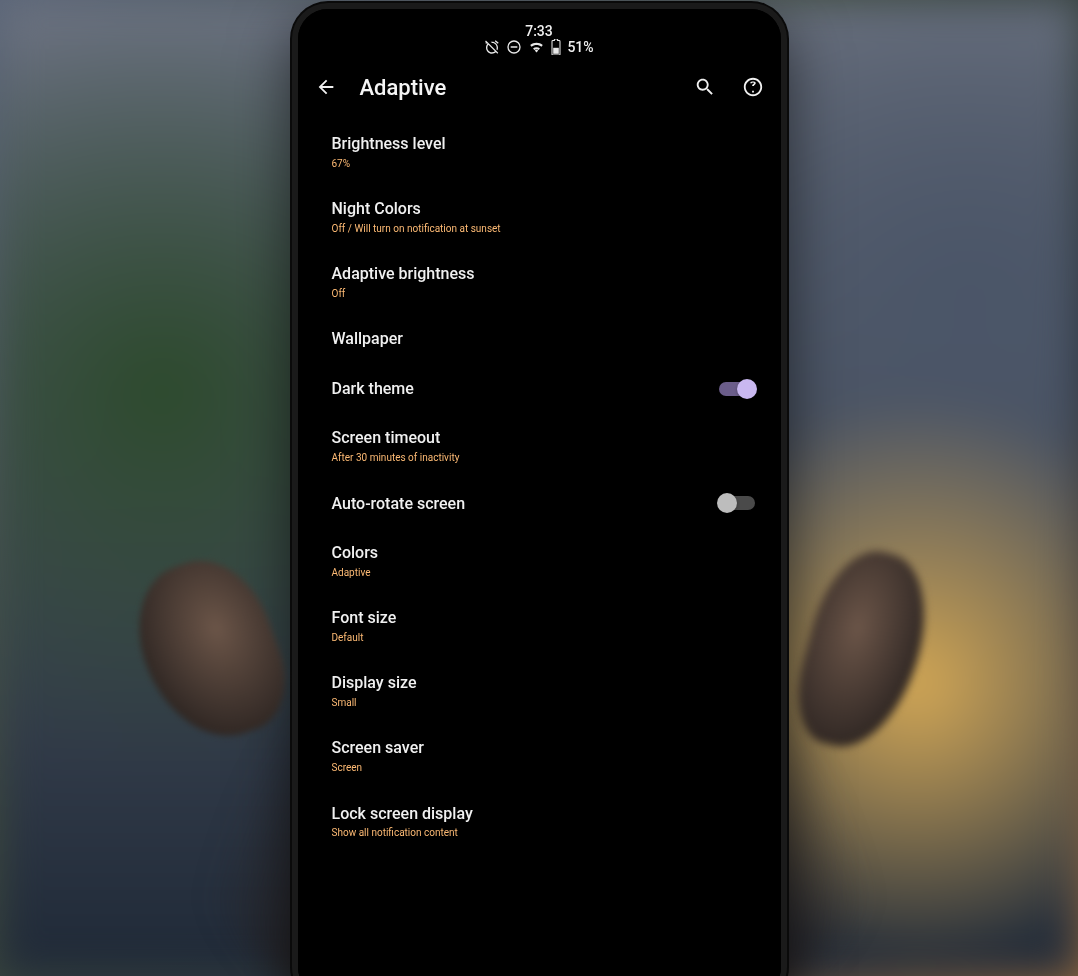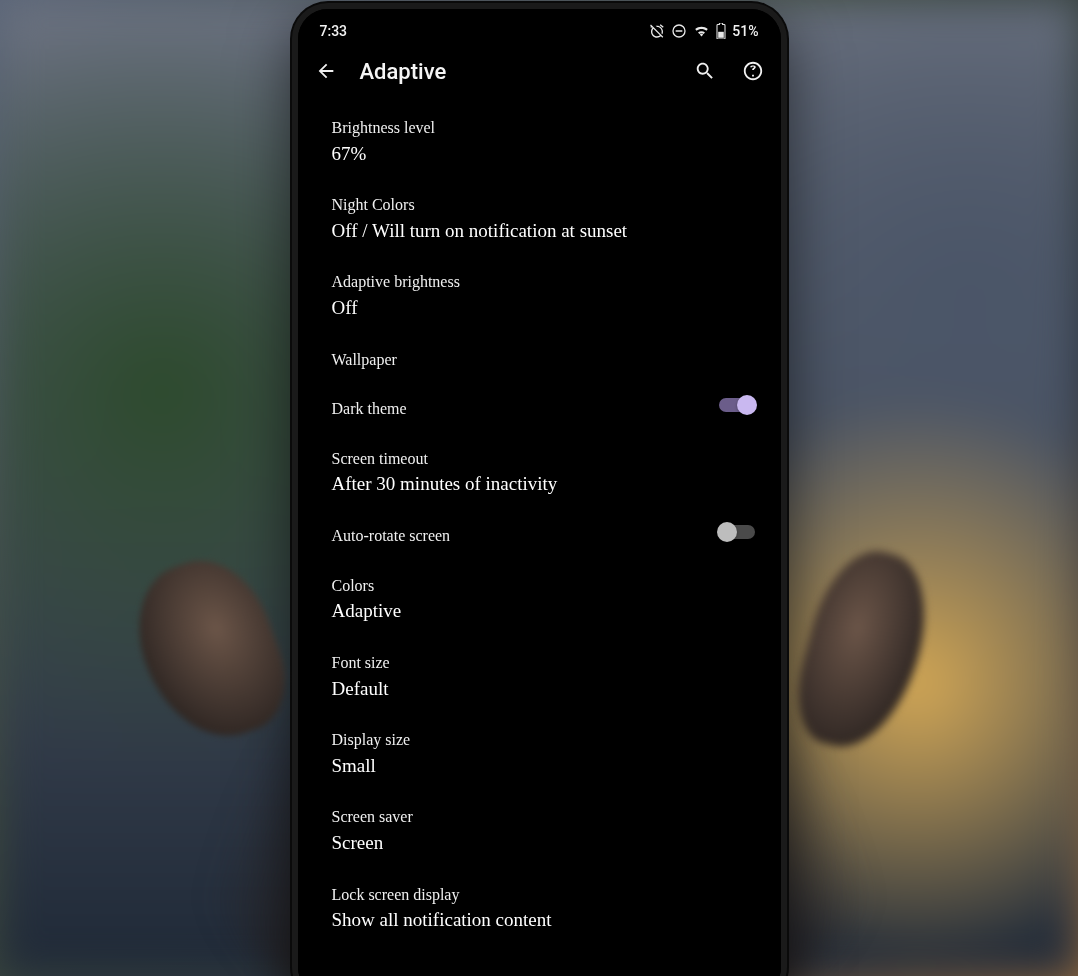--- a/index.html
+++ b/index.html
@@ -43,20 +43,21 @@
       flex-direction: column;
     }
     .status-bar {
       display: flex;
       justify-content: space-between;
       align-items: center;
       padding: 14px 22px 8px;
       font-size: 14px;
       font-weight: 500;
       color: #f0f0f0;
+      flex-direction: column;
     }
     .status-right {
       display: flex;
       align-items: center;
       gap: 6px;
     }
     .status-right svg { display: block; }
     .app-bar {
       display: flex;
       align-items: center;
@@ -78,34 +79,33 @@
       cursor: pointer;
     }
     .content {
       flex: 1;
       overflow-y: auto;
       padding: 4px 0 0 34px;
     }
     .setting-item {
       padding: 14px 20px 14px 0;
       display: flex;
-      align-items: flex-start;
+      align-items: center;
       cursor: pointer;
-      font-family: Liberation Serif, serif;
     }
     .setting-text { flex: 1; }
     .setting-title {
       font-size: 16px;
       color: #f0f0f0;
       font-weight: 500;
       line-height: 1.35;
     }
     .setting-sub {
-      font-size: 19px;
-      color: #ffffff;
+      font-size: 10px;
+      color: #fdba74;
       margin-top: 2px;
       line-height: 1.35;
     }
     .toggle {
       position: relative;
       width: 36px;
       height: 14px;
       border-radius: 8px;
       background: #4a4a4a;
       margin-right: 6px;

